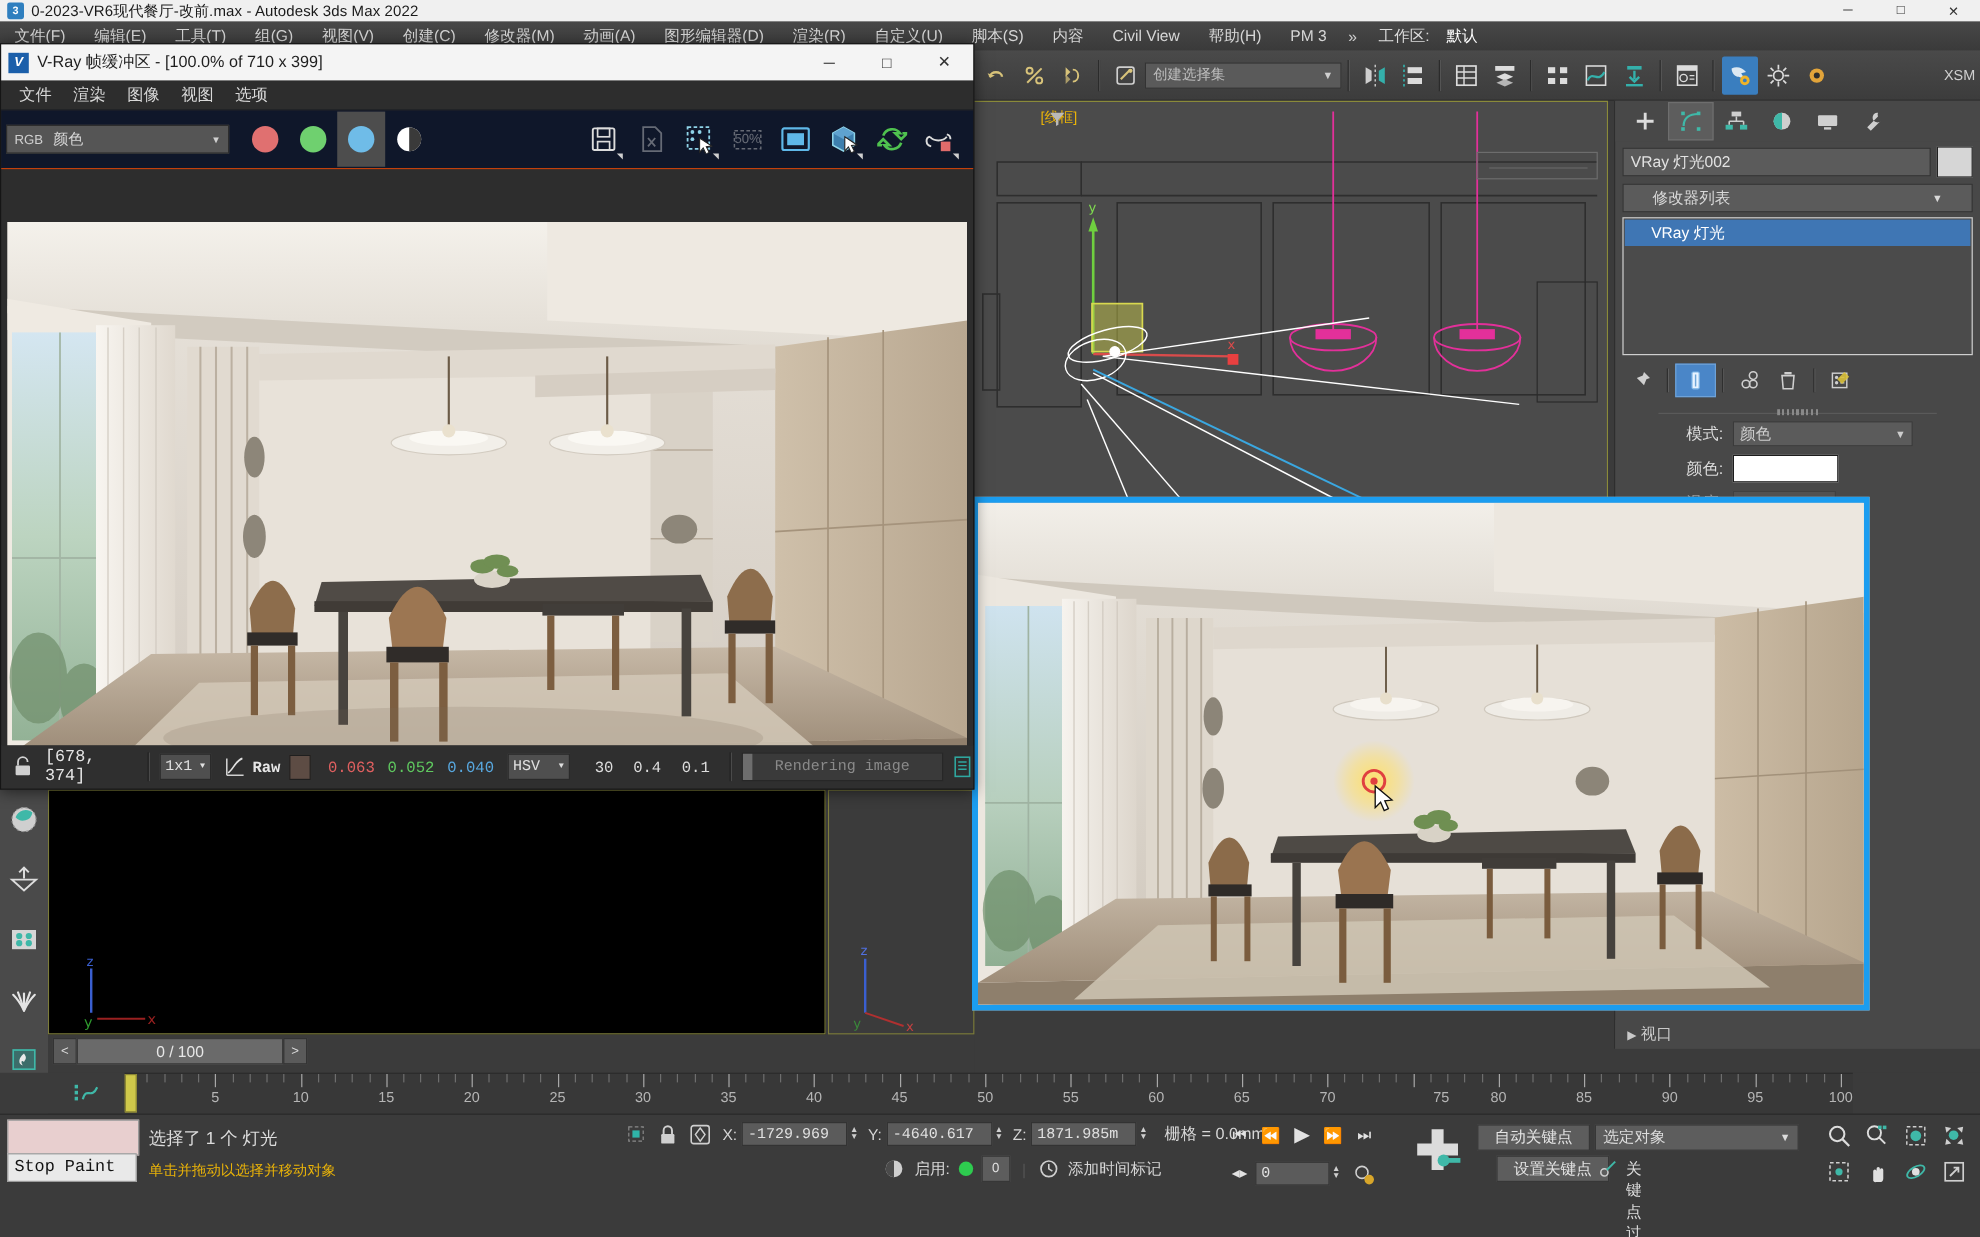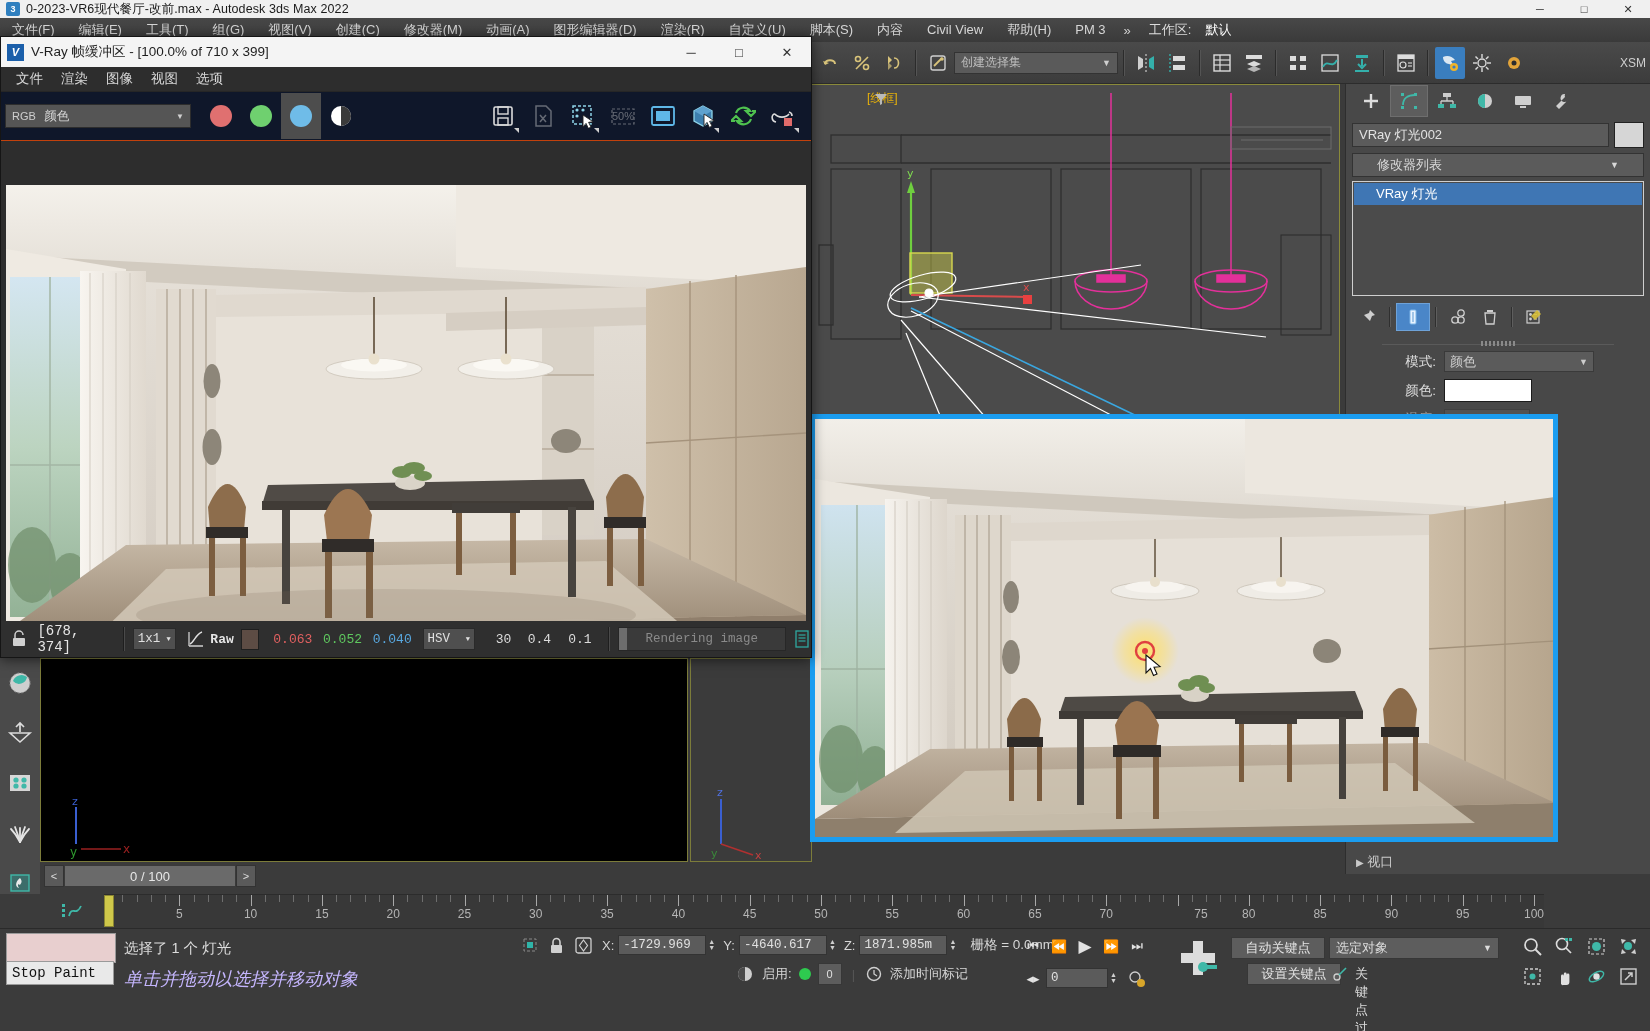--- a/index.html
+++ b/index.html
@@ -143,21 +143,21 @@
 
   
   #statusbar{position:absolute;left:0;top:270px;width:1650px;height:103px;background:#3b3b3b;
       border-top:1px solid #2a2a2a;}
   #sb-swatch{position:absolute;left:6px;top:4px;width:108px;height:28px;background:#e8cfcf;
       border:1px solid #9a9a9a;}
   #sb-stoppaint{position:absolute;left:6px;top:32px;width:108px;height:24px;background:#e9e9e9;
       border:1px solid #9a9a9a;color:#111;font-size:14px;display:flex;align-items:center;padding-left:5px;
       box-sizing:border-box;font-family:"Liberation Mono",monospace;}
   #sb-l1{position:absolute;left:124px;top:10px;color:#dcdcdc;font-size:14.5px;}
-  #sb-l2{position:absolute;left:124px;top:38px;color:#c4b5fd;font-size:18px;font-style:italic;}
+  #sb-l2{position:absolute;left:124px;top:38px;color:#eab308;font-size:12px;}
   #sb-coords{position:absolute;left:520px;top:6px;display:flex;align-items:center;font-size:13px;color:#d6d6d6;}
   .spin{height:20px;background:#5b5b5b;border:1px solid #333;color:#e0e0e0;font-size:12.5px;
       font-family:"Liberation Mono",monospace;display:flex;align-items:center;padding:0 4px;box-sizing:border-box;}
   .spinarrows{width:9px;display:flex;flex-direction:column;justify-content:center;margin-left:2px;color:#cfcfcf;
       font-size:7px;line-height:6px;}
   #sb-anim{position:absolute;left:736px;top:34px;display:flex;align-items:center;font-size:13px;color:#d6d6d6;}
   #sb-playback{position:absolute;left:1020px;top:4px;display:flex;align-items:center;}
   .pbbtn{width:26px;height:26px;display:flex;align-items:center;justify-content:center;color:#e2e2e2;font-size:13px;}
   #sb-keys{position:absolute;left:1175px;top:2px;}
   .keybtn{height:22px;background:#5d5d5d;border:1px solid #373737;color:#e4e4e4;font-size:13px;

